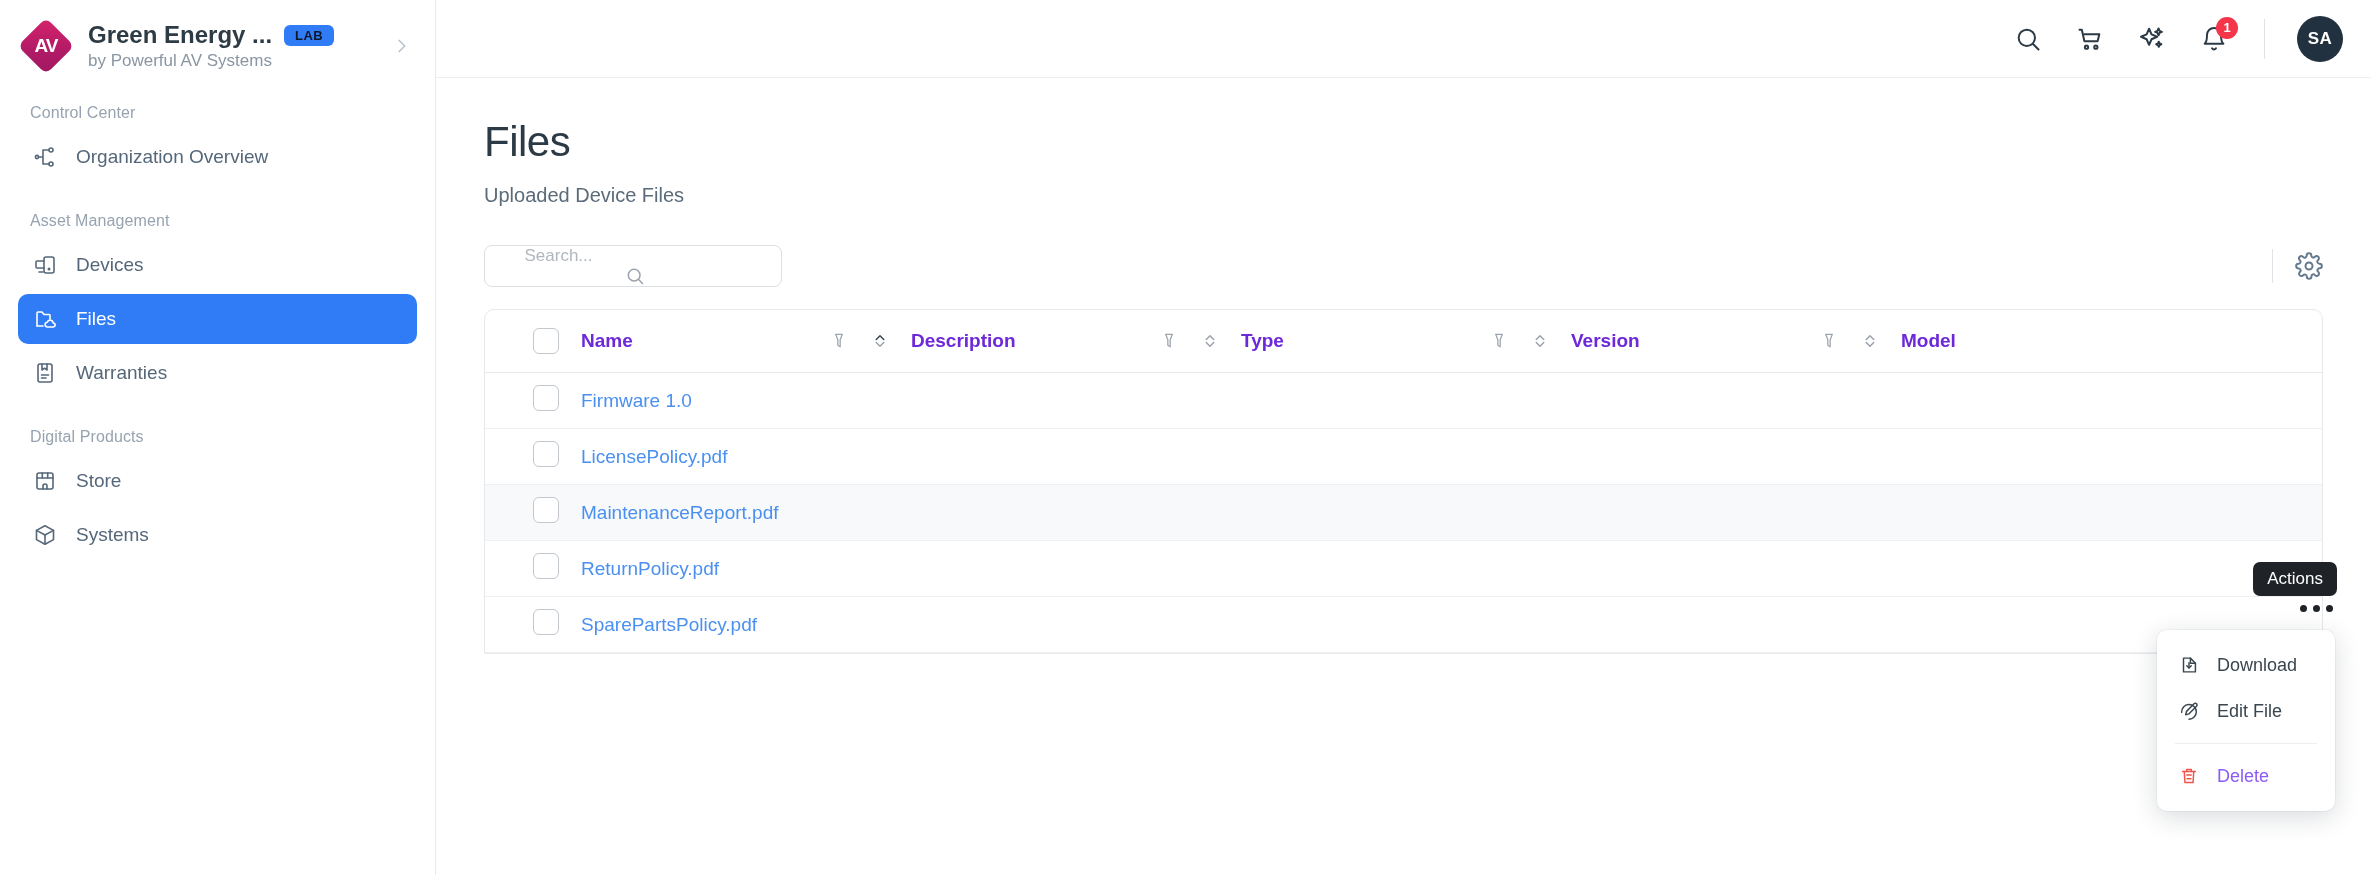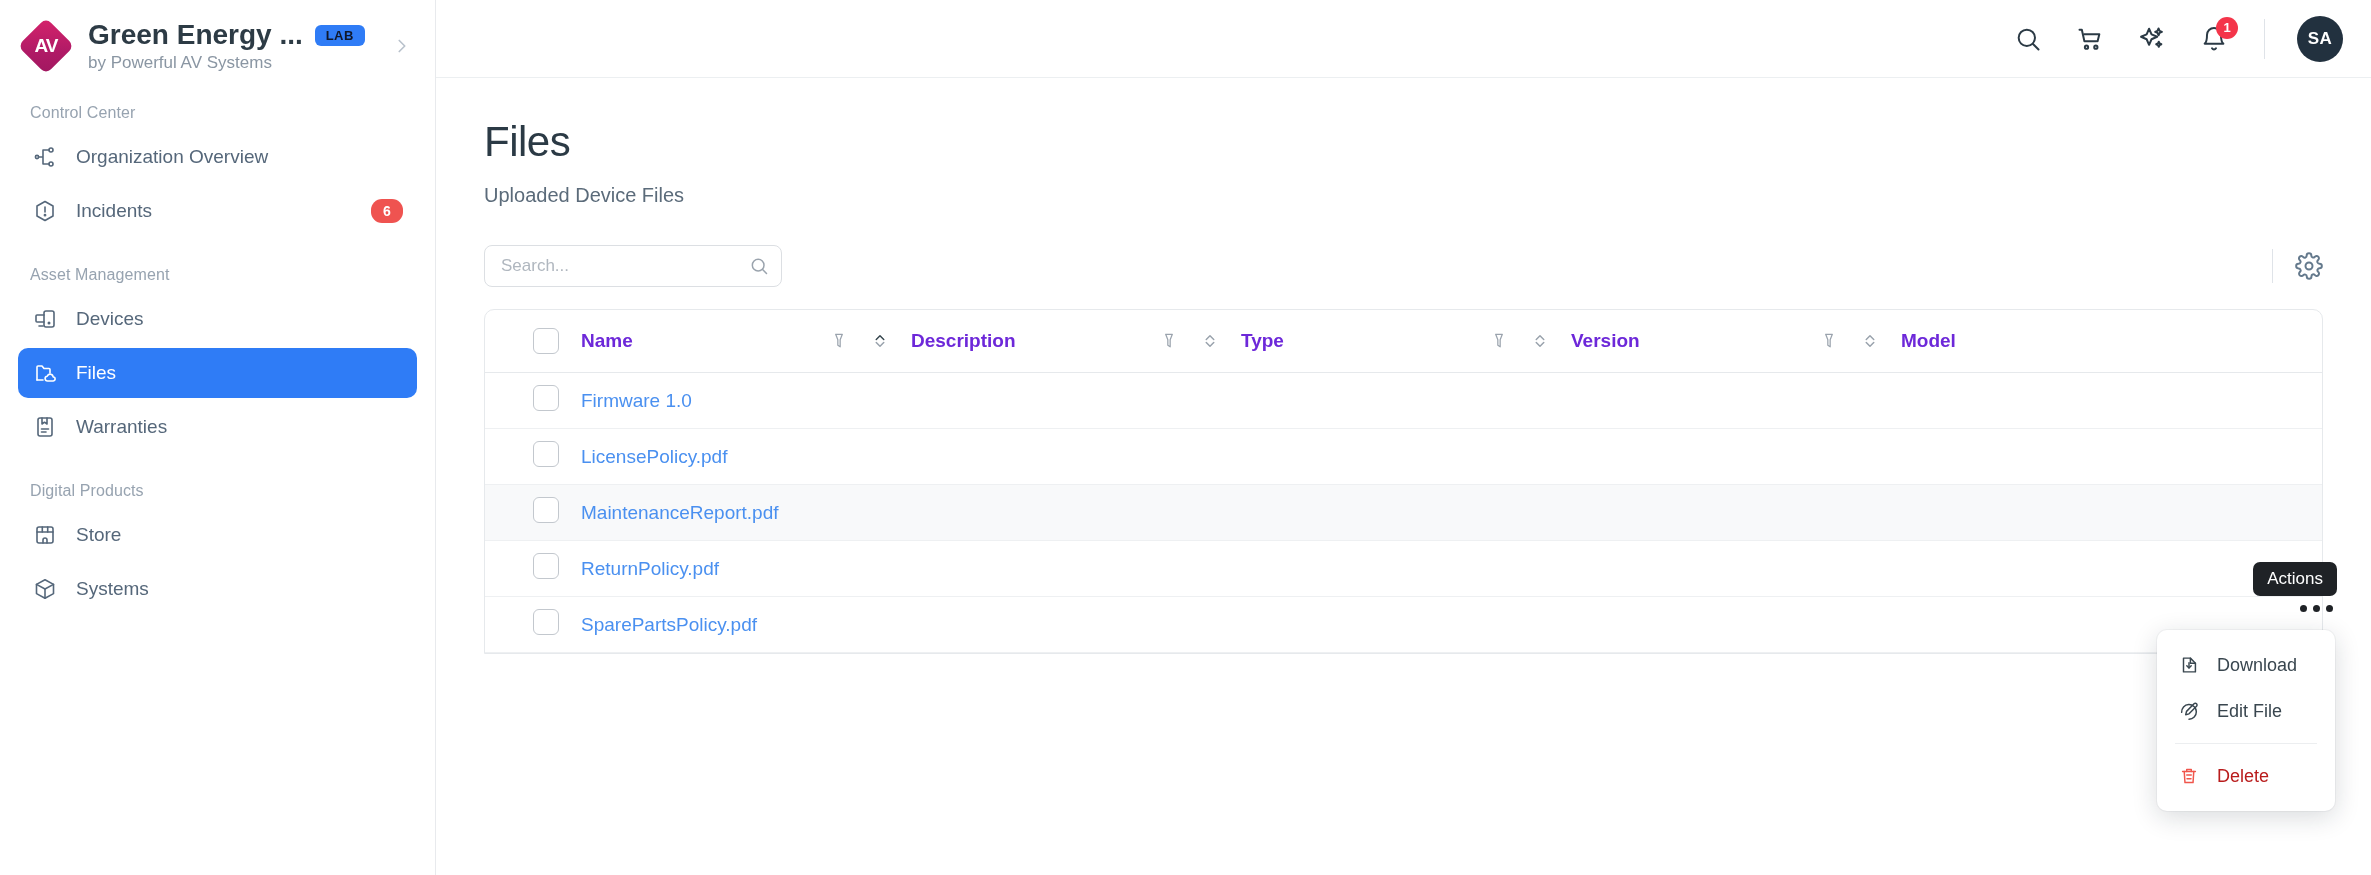--- a/index.html
+++ b/index.html
@@ -25,21 +25,21 @@
     position: absolute; left: 8px; top: 8px; width: 40px; height: 40px;
     background: linear-gradient(135deg,#d6236b 0%, #b01a66 60%, #a01860 100%);
     transform: rotate(45deg); border-radius: 7px;
   }
   .brand-logo .mono {
     position: absolute; inset: 0; display: flex; align-items: center; justify-content: center;
     color: #fff; font-size: 19px; font-weight: 700; letter-spacing: -1px;
   }
   .brand-text { margin-left: 14px; min-width: 0; }
   .brand-line1 { display: flex; align-items: center; gap: 12px; }
-  .brand-title { font-size: 28px; font-weight: 700; color: #2d3b45; white-space: nowrap; }
+  .brand-title { font-size: 24px; font-weight: 700; color: #2d3b45; white-space: nowrap; }
   .lab-badge {
     background: #2f7cf6; color: #0f172a; font-size: 13px; font-weight: 700;
     padding: 3px 11px; border-radius: 6px; letter-spacing: .4px;
   }
   .brand-sub { font-size: 17px; color: #8a96a3; margin-top: 2px; white-space: nowrap; }
   .brand-chevron { margin-left: auto; color: #b9c2cc; display: flex; align-items: center; padding-right: 4px; }
 
   .nav { padding: 0 18px; }
   .nav-section {
     font-size: 16px; color: #97a3b0; padding: 26px 12px 10px 12px; letter-spacing: .1px;
@@ -80,21 +80,21 @@
     cursor: pointer; letter-spacing: .5px;
   }
 
   .content { padding: 40px 48px 0 48px; }
   .page-title { font-size: 42px; color: #2b3a45; font-weight: 400; letter-spacing: -.5px; }
   .page-sub { font-size: 20px; color: #5b6b7a; margin-top: 18px; }
 
   .toolbar { display: flex; align-items: center; margin-top: 38px; }
   .search-box {
     width: 298px; height: 42px; border: 1px solid #dcdfe3; border-radius: 8px;
-    display: flex; align-items: center; padding: 0 12px 0 16px; background: #fff;
+    display: flex; align-items: center; padding: 0 12px 0 16px; background: #fff; flex-direction: column;
   }
   .search-box input {
     border: 0; outline: 0; flex: 1; font-size: 17px; color: #4b5b6b;
     font-family: "Liberation Sans", sans-serif; background: transparent;
   }
   .search-box input::placeholder { color: #b0b7bf; }
   .search-box .mag { color: #9aa3ad; display: flex; }
   .toolbar-right { margin-left: auto; display: flex; align-items: center; gap: 22px; }
   .toolbar-divider { width: 1px; height: 34px; background: #dfe3e8; }
   .gear { color: #64798c; cursor: pointer; display: flex; }
@@ -144,21 +144,21 @@
     background: #fff; border-radius: 10px;
     box-shadow: 0 6px 26px rgba(20,30,45,.16), 0 0 0 1px rgba(20,30,45,.04);
     padding: 12px 0;
   }
   .menu-item {
     display: flex; align-items: center; gap: 16px; padding: 11px 20px;
     font-size: 18px; color: #39464f; cursor: pointer;
   }
   .menu-item .mi-ico { width: 24px; height: 24px; display: flex; align-items: center; justify-content: center; }
   .menu-sep { height: 1px; background: #eceef0; margin: 9px 18px; }
-  .menu-item.danger { color: #b91c1c; }
+  .menu-item.danger { color: #8b5cf6; }
   .menu-item.danger .mi-ico svg { stroke: #f0564c; }
 </style>
 </head>
 <body>
 
 <div class="app">
 
   <aside class="sidebar">
 
     <div class="brand">
@@ -189,31 +189,20 @@
           <svg width="24" height="24" viewBox="0 0 24 24" fill="none" stroke="#55677a" stroke-width="1.6" stroke-linecap="round" stroke-linejoin="round">
             <circle cx="18" cy="5" r="2"></circle>
               <circle cx="18" cy="19" r="2"></circle>
               <circle cx="4" cy="12" r="1.6"></circle>
             <path d="M6 12h4M10 12v-7h6M10 12v7h6"></path>
           </svg>
         </span>
         <span>Organization Overview</span>
       </div>
 
-      <div class="nav-item">
-        <span class="nav-ico">
-          <svg width="24" height="24" viewBox="0 0 24 24" fill="none" stroke="#55677a" stroke-width="1.6" stroke-linecap="round" stroke-linejoin="round">
-            <path d="M12 2.5 20 7v10l-8 4.5L4 17V7z"></path>
-              <line x1="12" y1="8" x2="12" y2="13"></line>
-              <circle cx="12" cy="16.2" r=".6" fill="#55677a"></circle>
-          </svg>
-        </span>
-        <span>Incidents</span>
-        <span class="nav-badge">6</span>
-      </div>
 
       <div class="nav-section">Asset Management</div>
 
       <div class="nav-item">
         <span class="nav-ico">
           <svg width="24" height="24" viewBox="0 0 24 24" fill="none" stroke="#55677a" stroke-width="1.6" stroke-linecap="round" stroke-linejoin="round">
             <rect x="11" y="4" width="10" height="16" rx="2"></rect>
               <path d="M11 8H4a1 1 0 0 0-1 1v5a1 1 0 0 0 1 1h7"></path>
               <path d="M6 19h4"></path>
               <circle cx="16" cy="16" r=".7" fill="#55677a"></circle>

